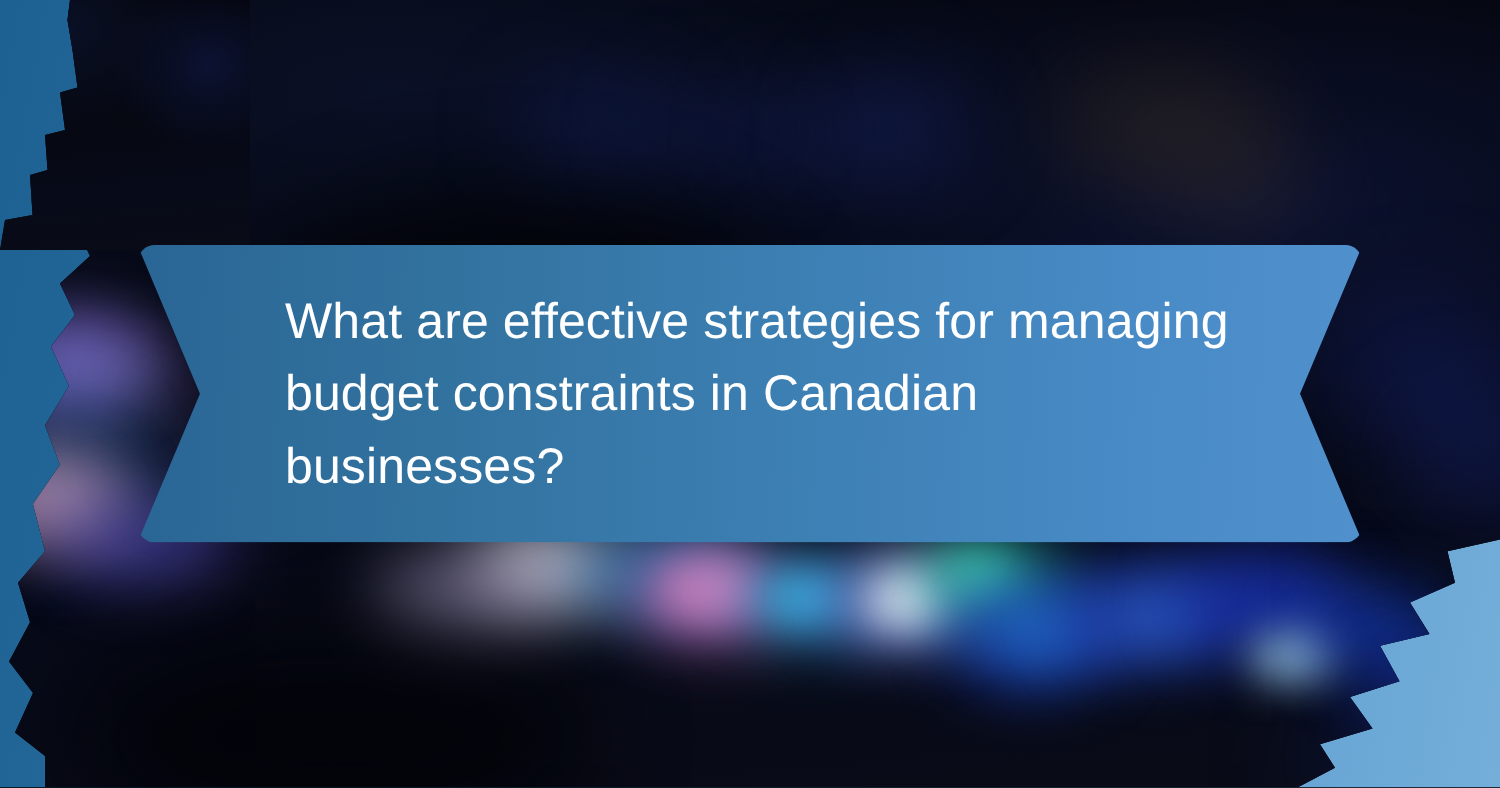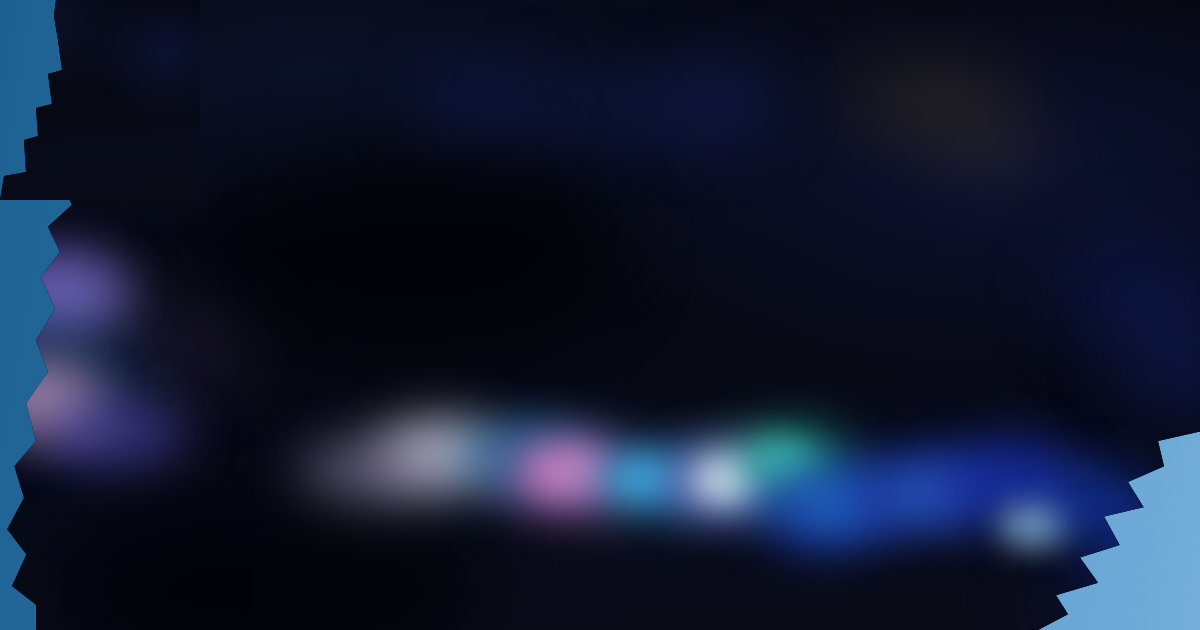--- a/index.html
+++ b/index.html
@@ -182,14 +182,17 @@
       <div class="bokeh soft" style="left:200px; top:150px; width:420px; height:200px; background:#010206; opacity:.8;"></div>
     </div>
   </div>
 
   <div class="photo-notch">
     <div class="photo">
       <div class="photo-base"></div>
     </div>
   </div>
 
+  <div class="banner">
+    <div class="banner-text">What are effective strategies for managing budget constraints in Canadian businesses?</div>
+  </div>
 
 </div>
 
 </body></html>

